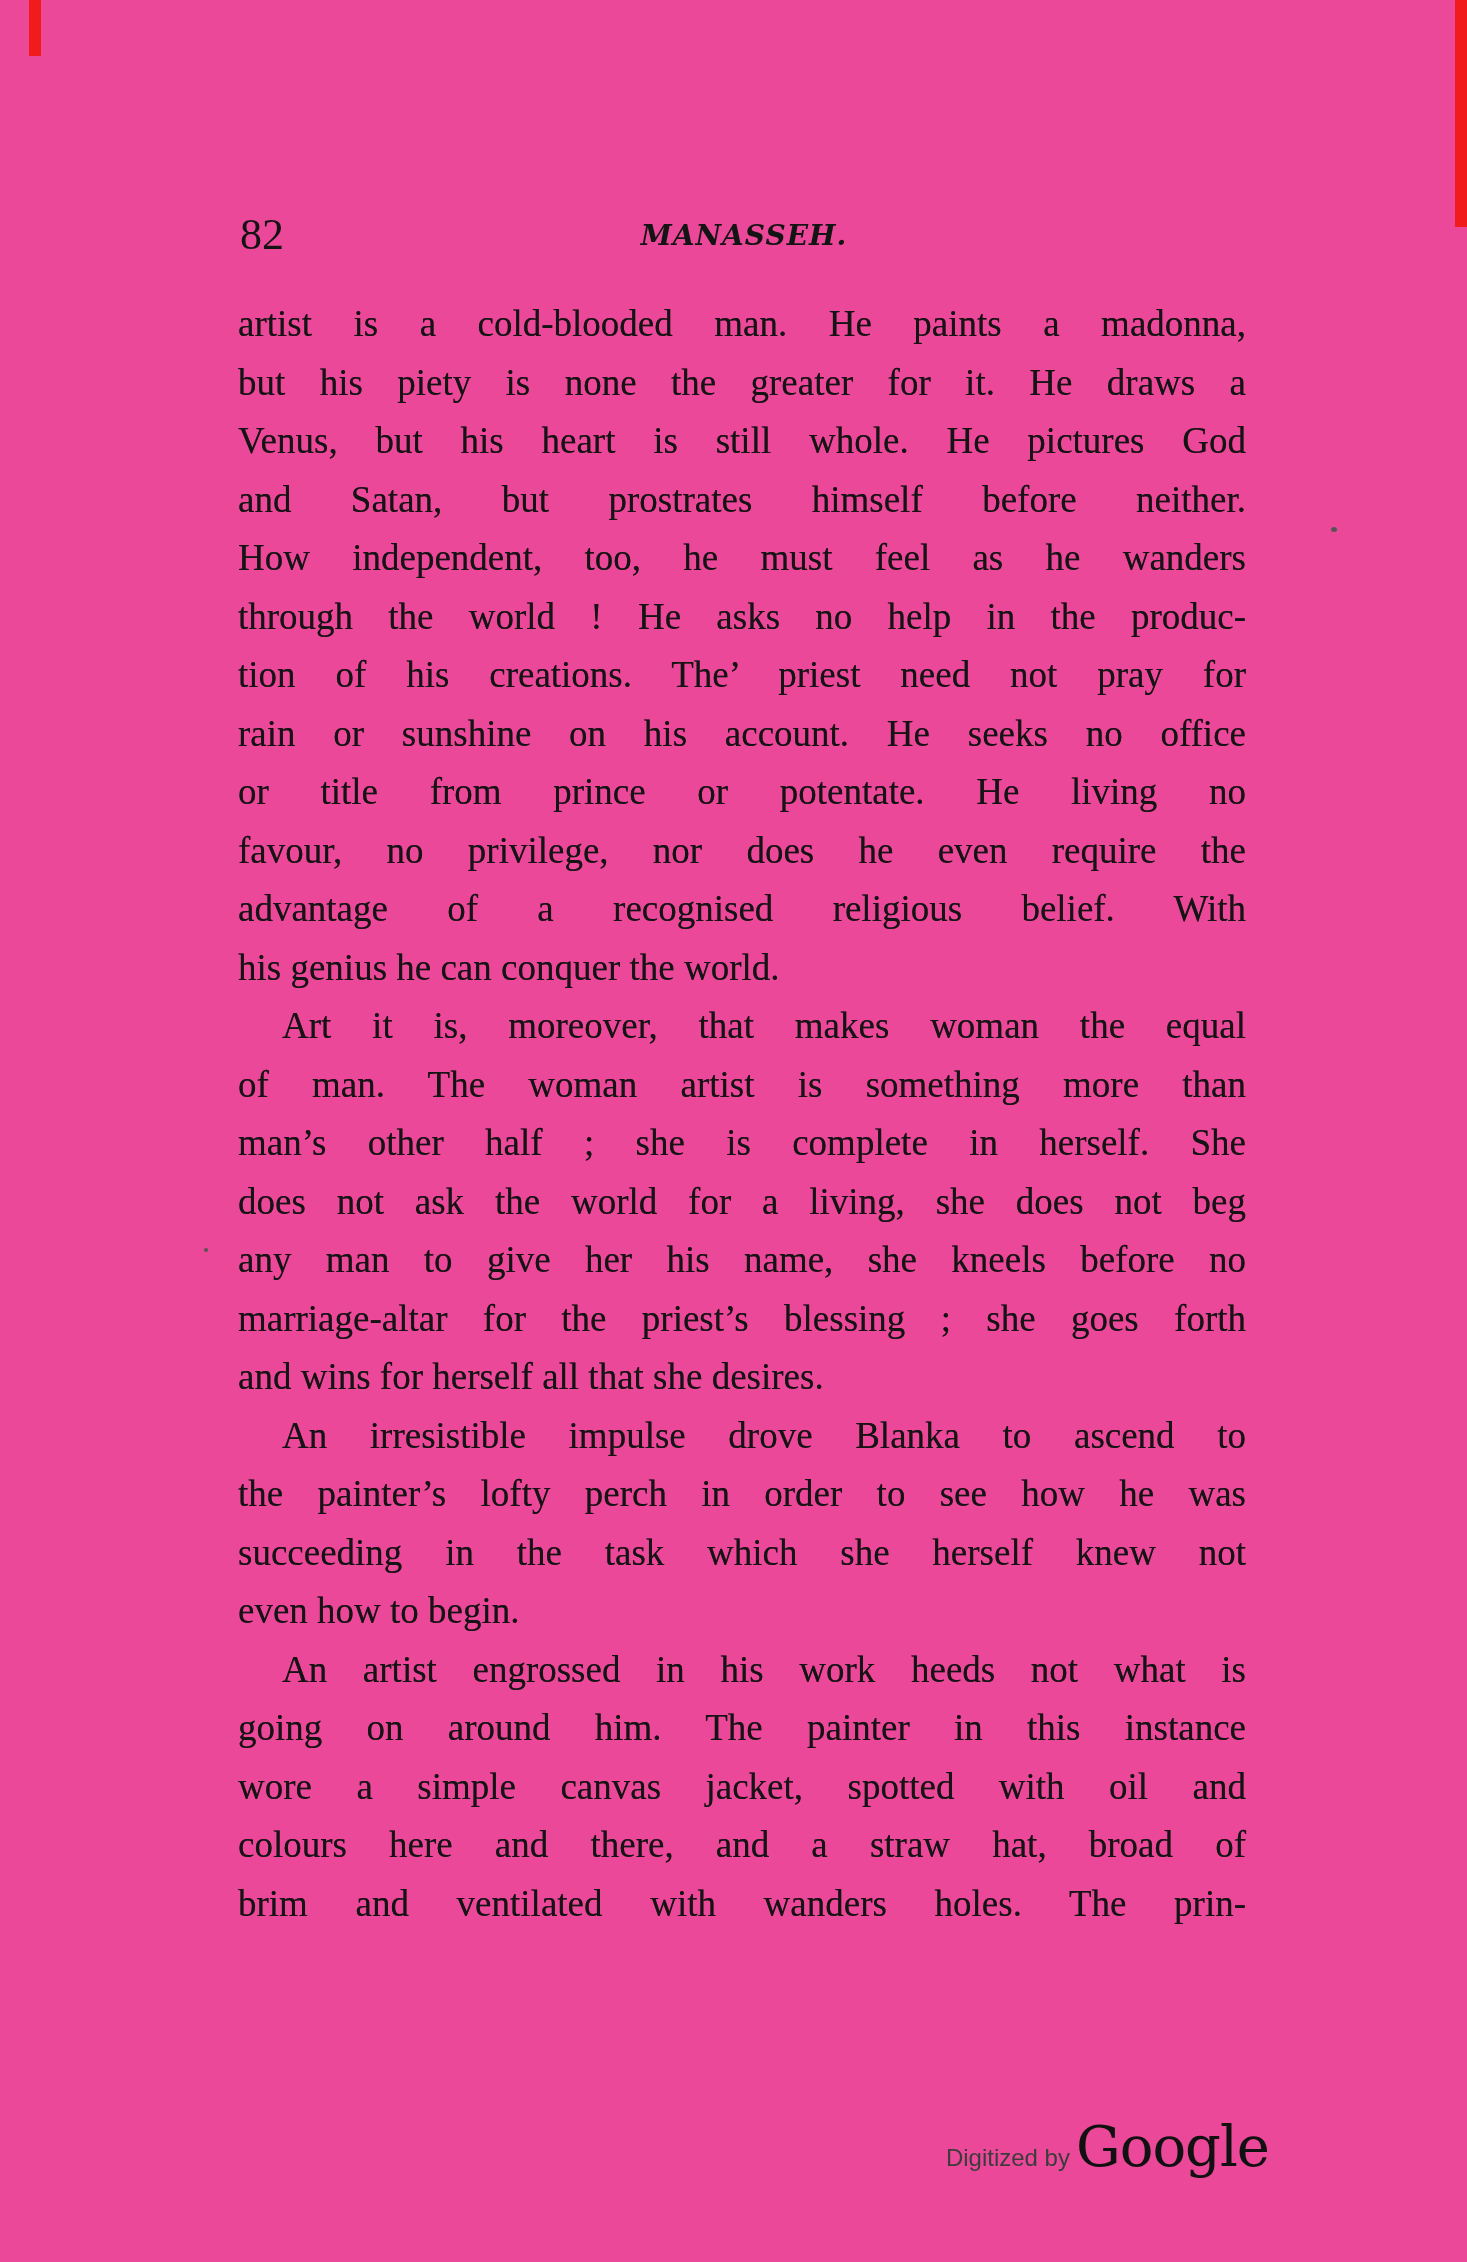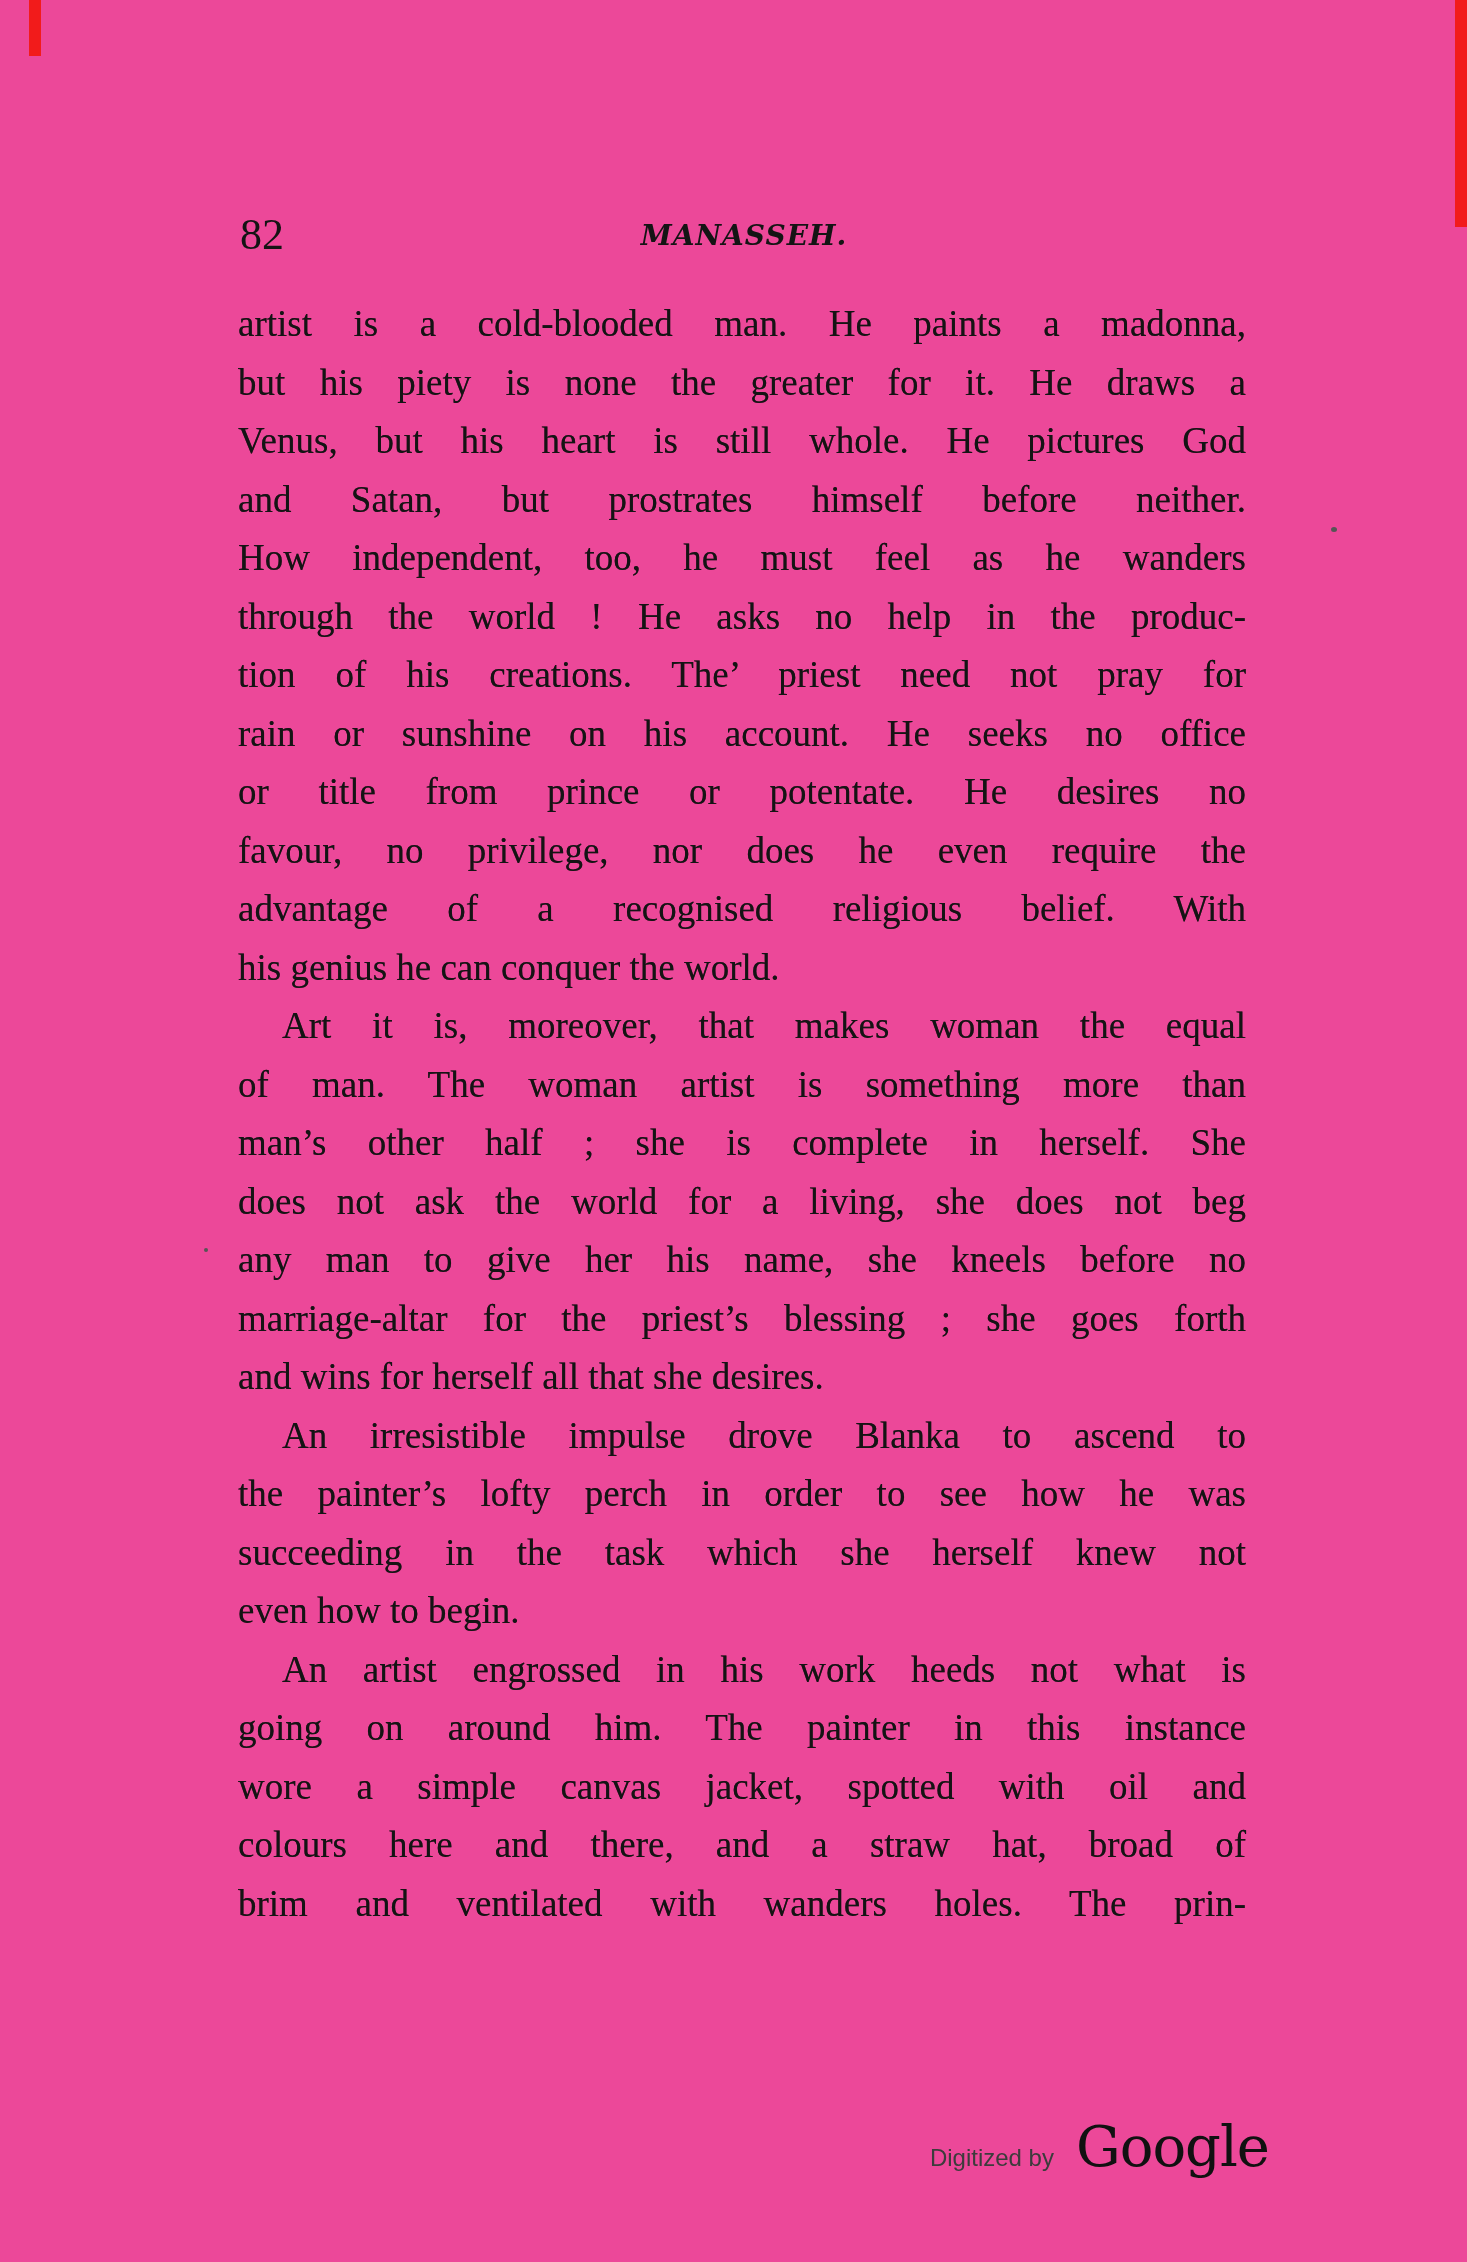--- a/index.html
+++ b/index.html
@@ -74,21 +74,21 @@
 
   
   .footer {
     position: absolute;
     top: 2098px;
     left: 238px;
     width: 1031px;
     display: flex;
     justify-content: flex-end;
     align-items: baseline;
-    gap: 22px;
+    gap: 6px;
   }
   .dig {
     font-family: "Liberation Sans", sans-serif;
     font-size: 24px;
     color: #3c3c3c;
   }
   .google {
     font-family: "DejaVu Serif", serif;
     font-size: 56px;
     letter-spacing: -1px;
@@ -109,21 +109,21 @@
 
   <div class="body" id="body-lines">
       <div class="bl">artist is a cold-blooded man.  He paints a madonna,</div>
       <div class="bl">but his piety is none the greater for it.  He draws a</div>
       <div class="bl">Venus, but his heart is still whole.  He pictures God</div>
       <div class="bl">and Satan, but prostrates himself before neither.</div>
       <div class="bl">How independent, too, he must feel as he wanders</div>
       <div class="bl">through the world !  He asks no help in the produc-</div>
       <div class="bl">tion of his creations.  The’ priest need not pray for</div>
       <div class="bl">rain or sunshine on his account.  He seeks no office</div>
-      <div class="bl">or title from prince or potentate.  He desires no</div>
+      <div class="bl">or title from prince or potentate.  He living no</div>
       <div class="bl">favour, no privilege, nor does he even require the</div>
       <div class="bl">advantage of a recognised religious belief.  With</div>
       <div class="bl end">his genius he can conquer the world.</div>
       <div class="bl indent">Art it is, moreover, that makes woman the equal</div>
       <div class="bl">of man.  The woman artist is something more than</div>
       <div class="bl">man’s other half ; she is complete in herself.  She</div>
       <div class="bl">does not ask the world for a living, she does not beg</div>
       <div class="bl">any man to give her his name, she kneels before no</div>
       <div class="bl">marriage-altar for the priest’s blessing ; she goes forth</div>
       <div class="bl end">and wins for herself all that she desires.</div>

